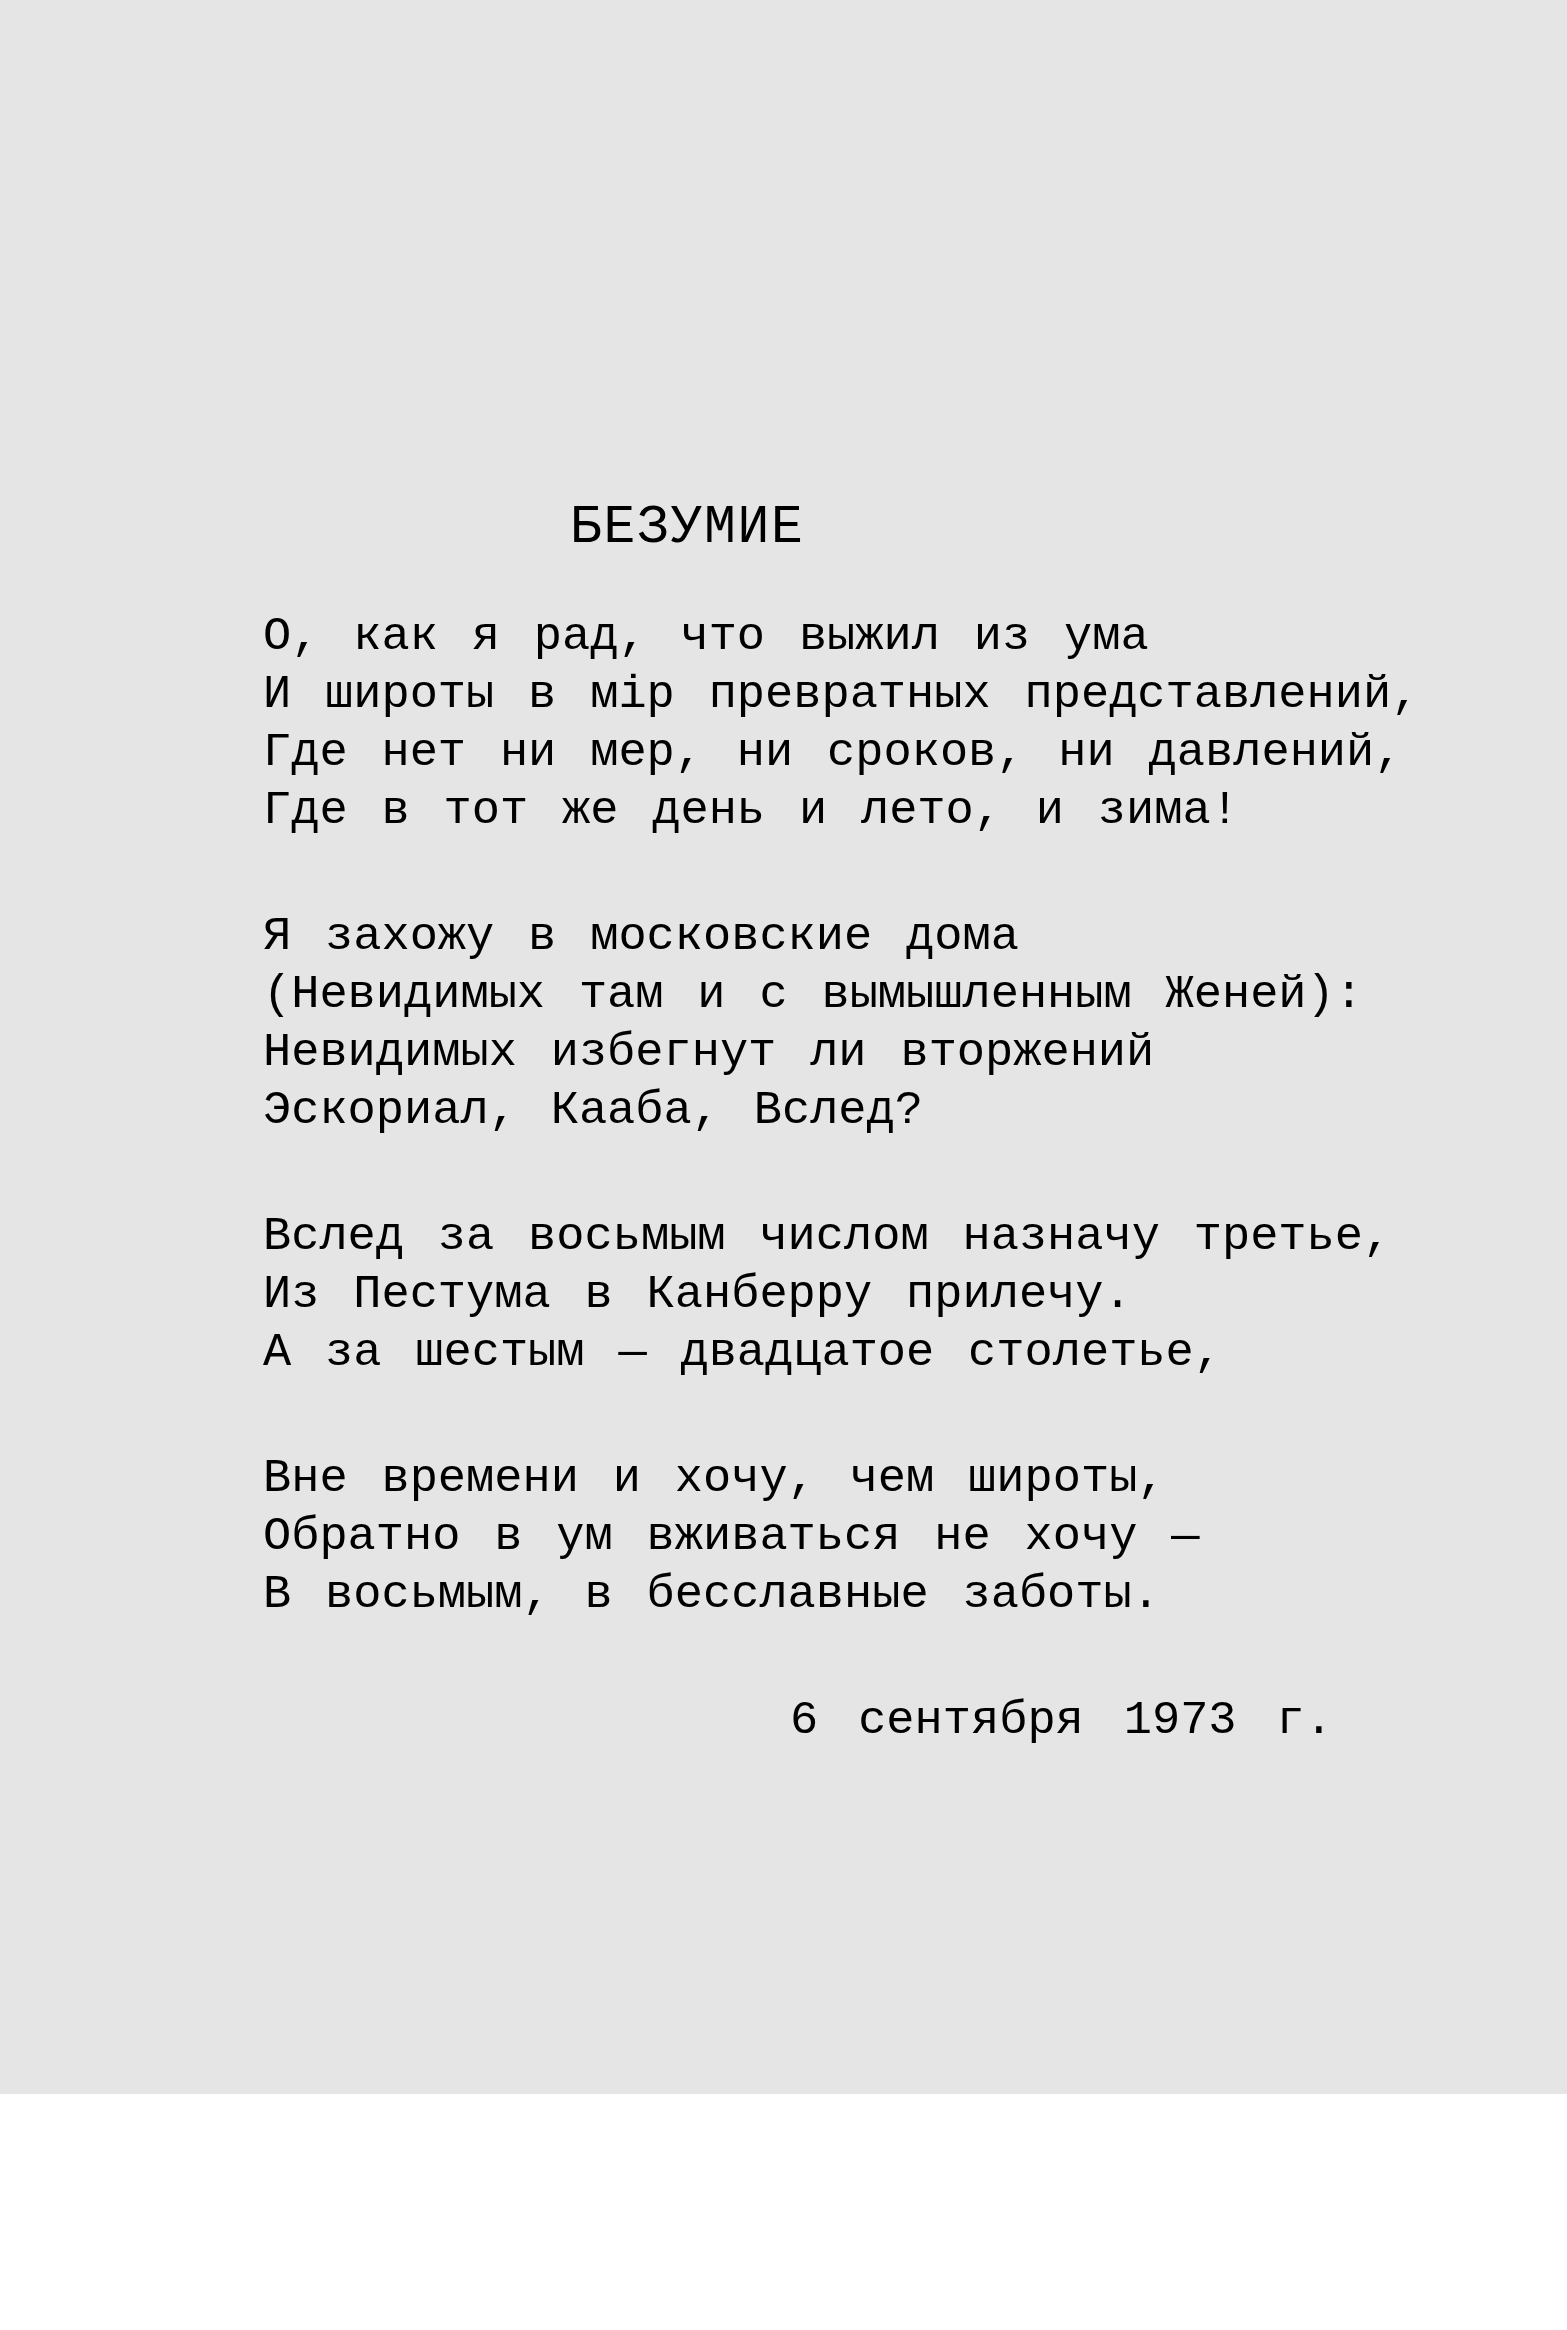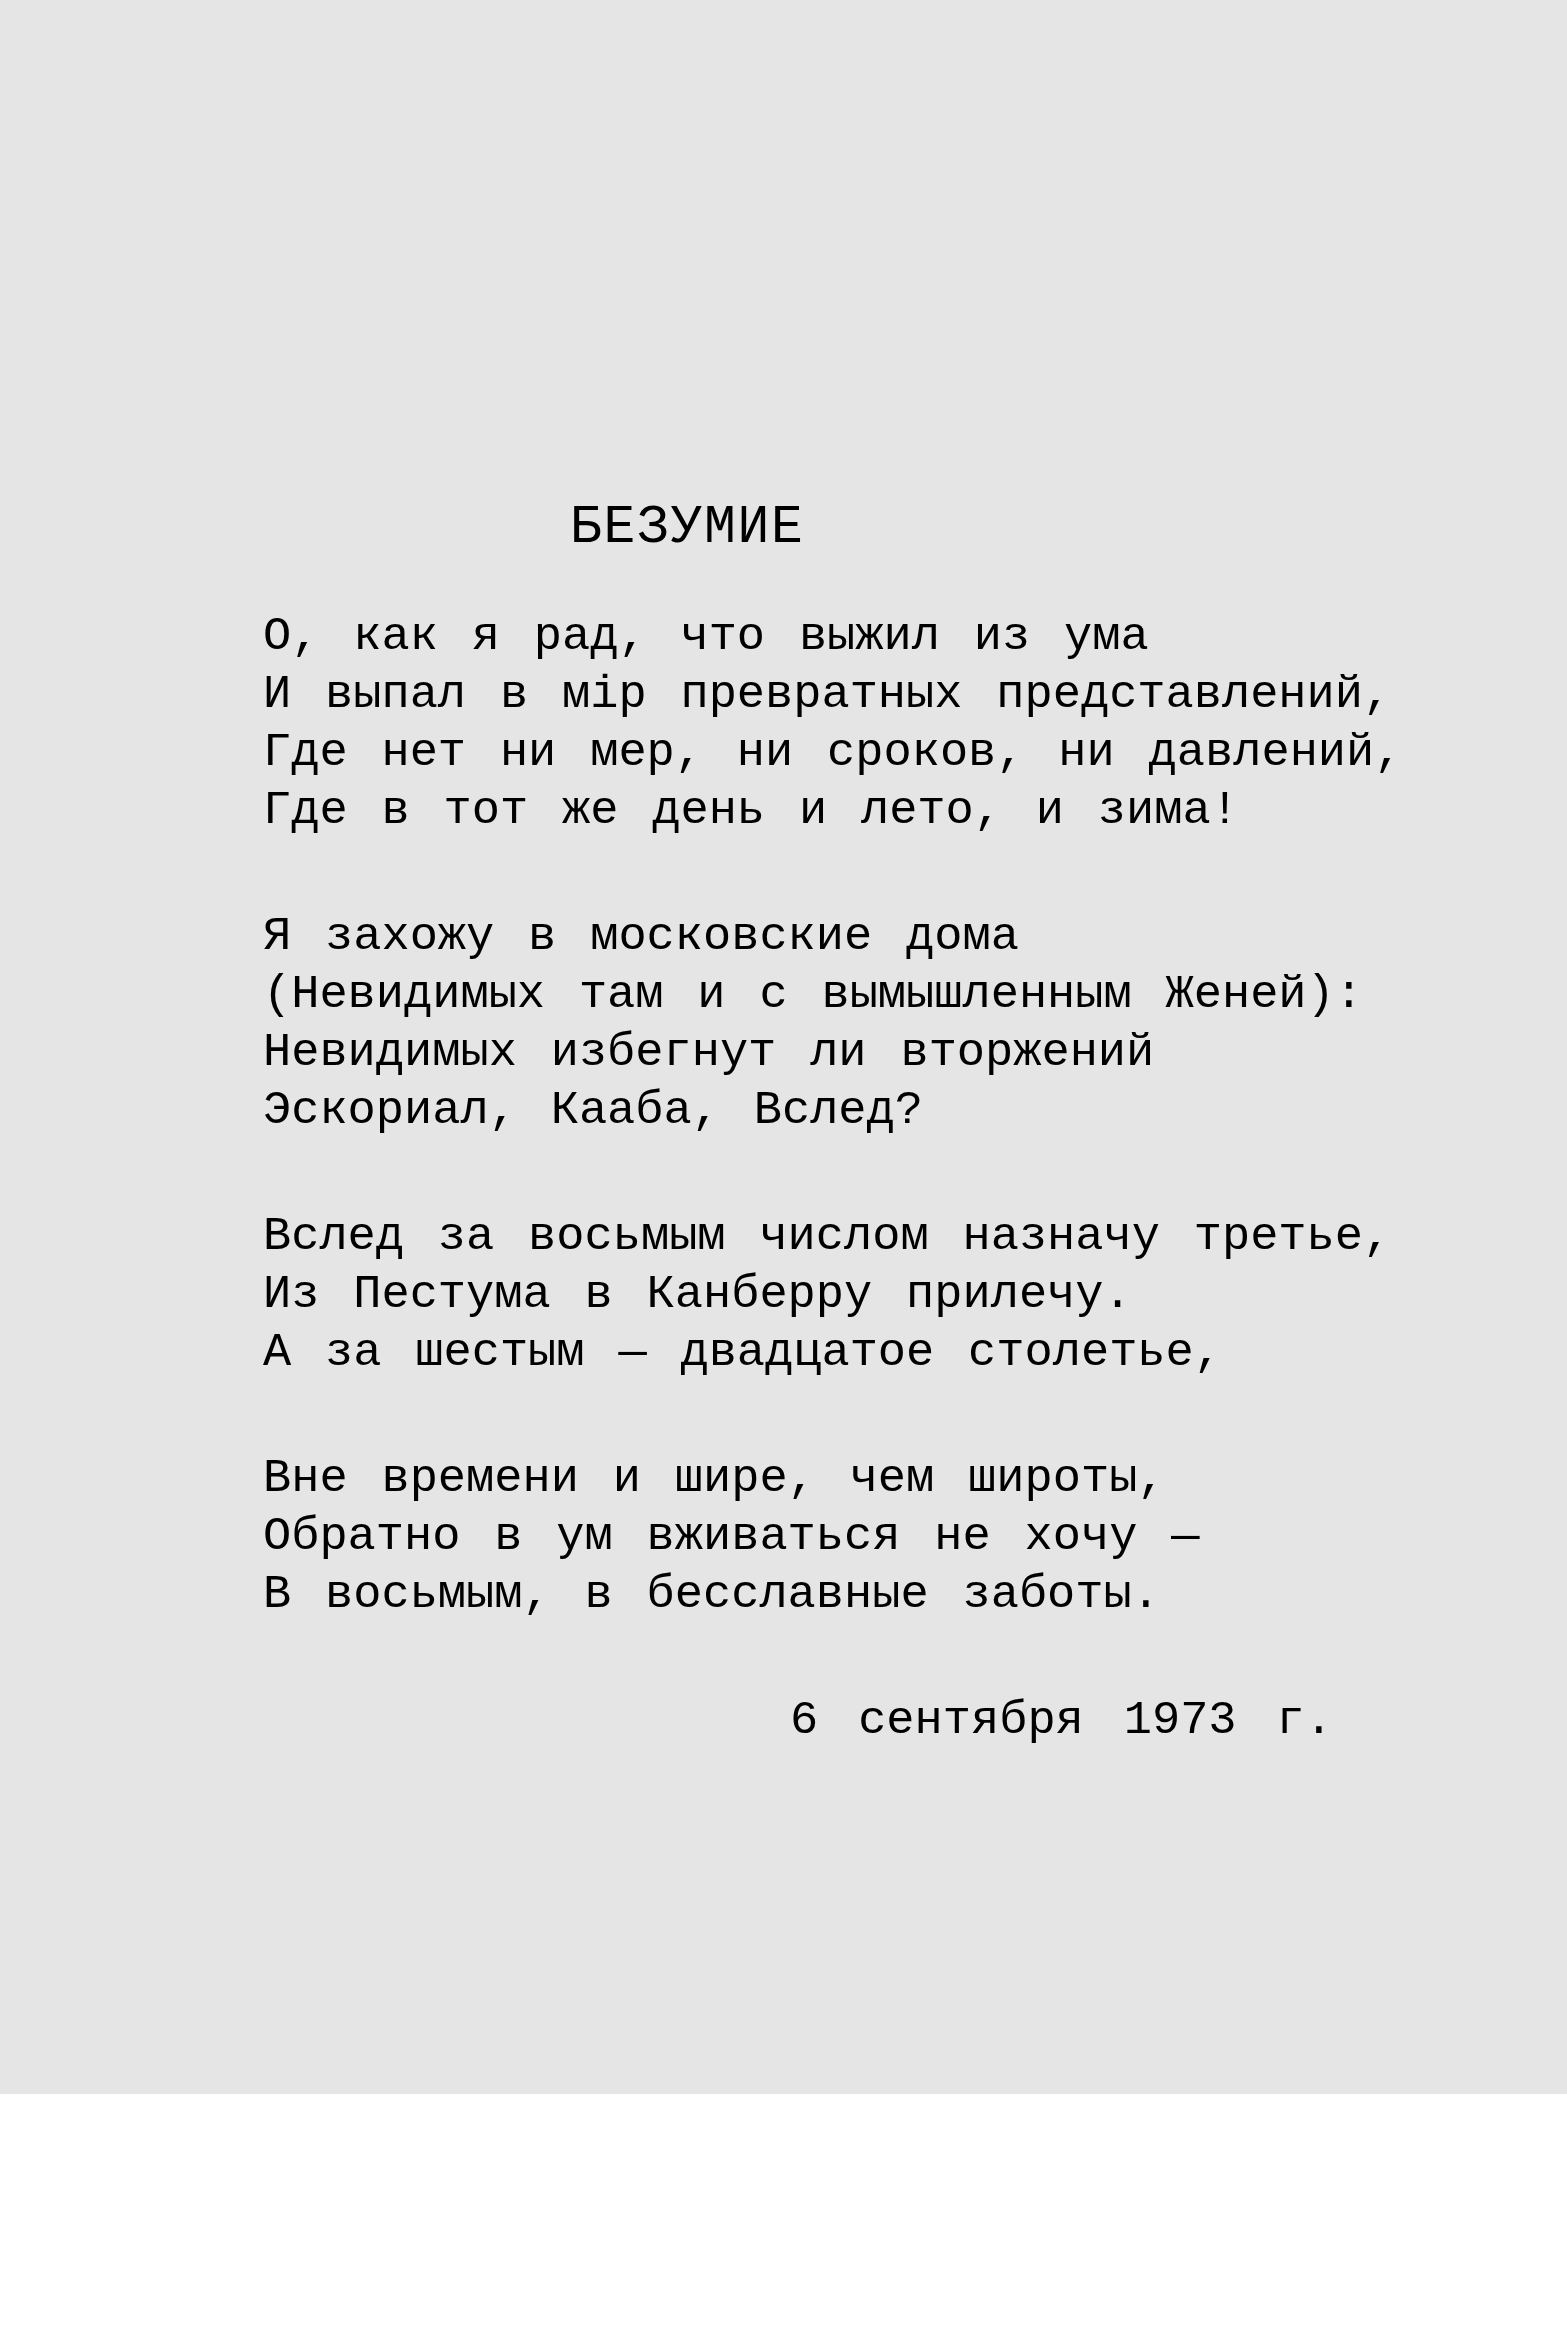--- a/index.html
+++ b/index.html
@@ -62,40 +62,40 @@
 <body>
 
 <div class="book-page">
 
   <div class="poem-title">БЕЗУМИЕ</div>
 
   <div class="poem-body">
 
     <div class="stanza">
       <div class="line">О, как я рад, что выжил из ума</div>
-      <div class="line">И выпал в мір превратных представлений,</div>
+      <div class="line">И широты в мір превратных представлений,</div>
       <div class="line">Где нет ни мер, ни сроков, ни давлений,</div>
       <div class="line">Где в тот же день и лето, и зима!</div>
     </div>
 
     <div class="stanza">
       <div class="line">Я захожу в московские дома</div>
       <div class="line">(Невидимых там и с вымышленным Женей):</div>
       <div class="line">Невидимых избегнут ли вторжений</div>
       <div class="line">Эскориал, Кааба, Вслед?</div>
     </div>
 
     <div class="stanza">
       <div class="line">Вслед за восьмым числом назначу третье,</div>
       <div class="line">Из Пестума в Канберру прилечу.</div>
       <div class="line">А за шестым — двадцатое столетье,</div>
     </div>
 
     <div class="stanza">
-      <div class="line">Вне времени и шире, чем широты,</div>
+      <div class="line">Вне времени и хочу, чем широты,</div>
       <div class="line">Обратно в ум вживаться не хочу —</div>
       <div class="line">В восьмым, в бесславные заботы.</div>
     </div>
 
     <div class="line poem-date">6 сентября 1973 г.</div>
 
   </div>
 
   <div class="page-number">79</div>
 

